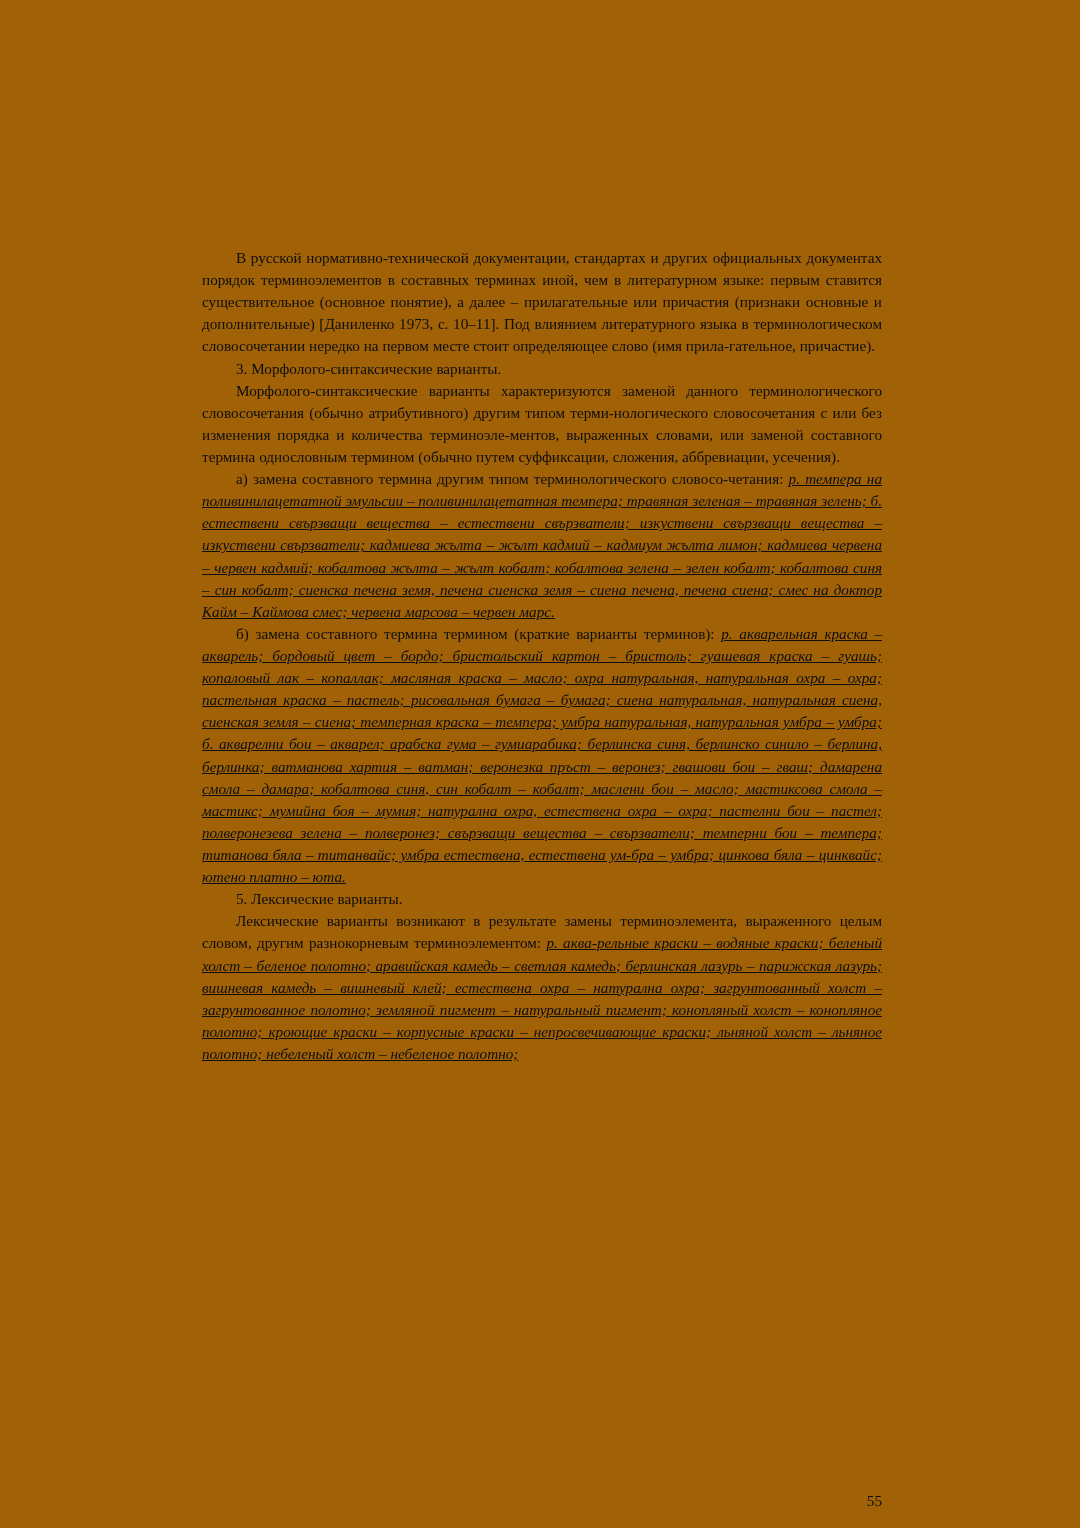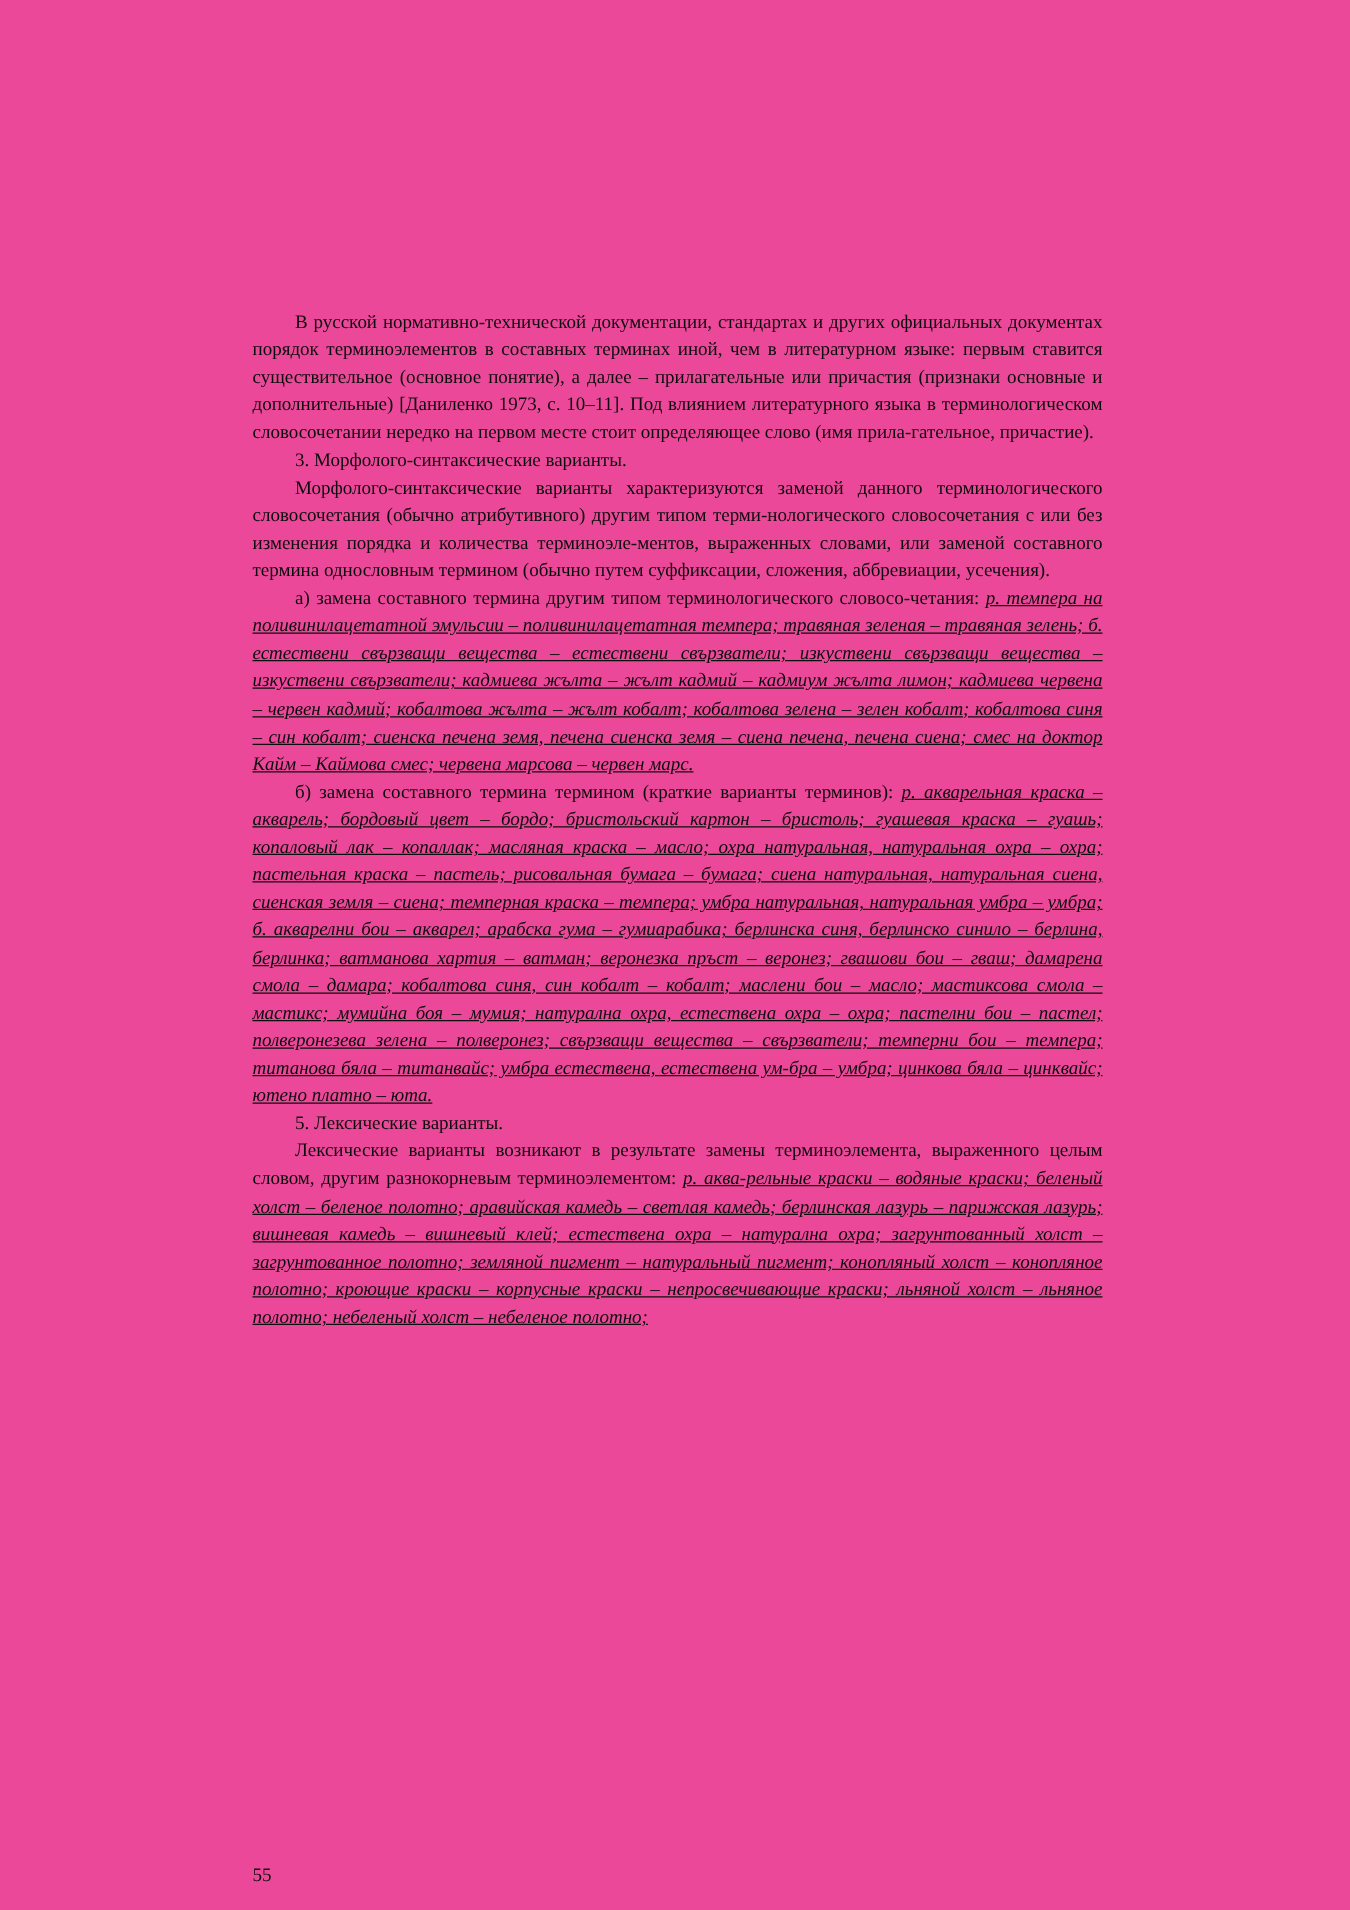--- a/index.html
+++ b/index.html
@@ -4,21 +4,21 @@
 <style>
   html, body {
     margin: 0;
     padding: 0;
     background: #ffffff;
   }
   .page {
     position: relative;
     width: 1080px;
     height: 1528px;
-    background: #ec4899;
+    background: #a16207;
     box-sizing: border-box;
     font-family: "Liberation Serif", "DejaVu Serif", serif;
     color: #0d0d0d;
   }
   .content {
     position: absolute;
     left: 202px;
     top: 247px;
     width: 680px;
   }
@@ -38,20 +38,21 @@
   }
   .it {
     font-style: italic;
     text-decoration: underline;
   }
   .page-number {
     position: absolute;
     left: 0;
     top: 1243px;
     width: 680px;
+    text-align: right;
     font-size: 15.2px;
     line-height: 1.4;
   }
 </style>
 </head>
 <body>
 
 <div class="page">
   <div class="content">
 

